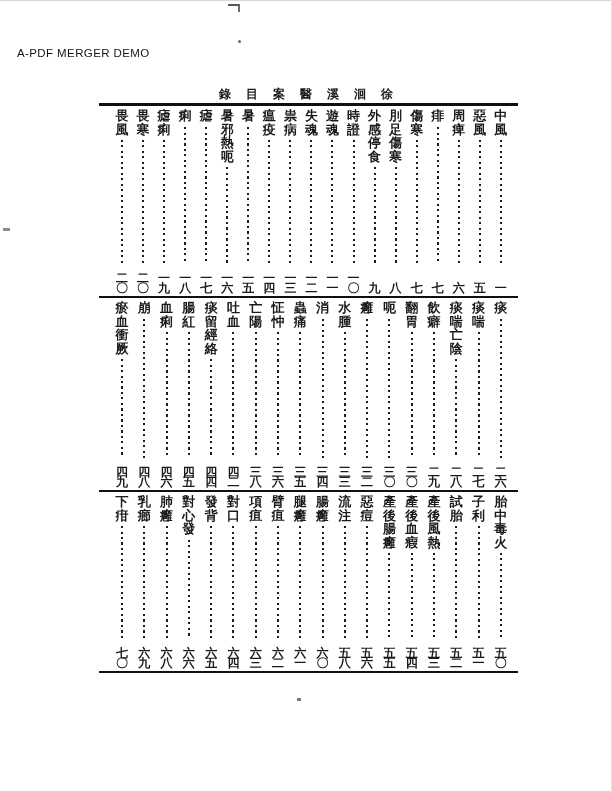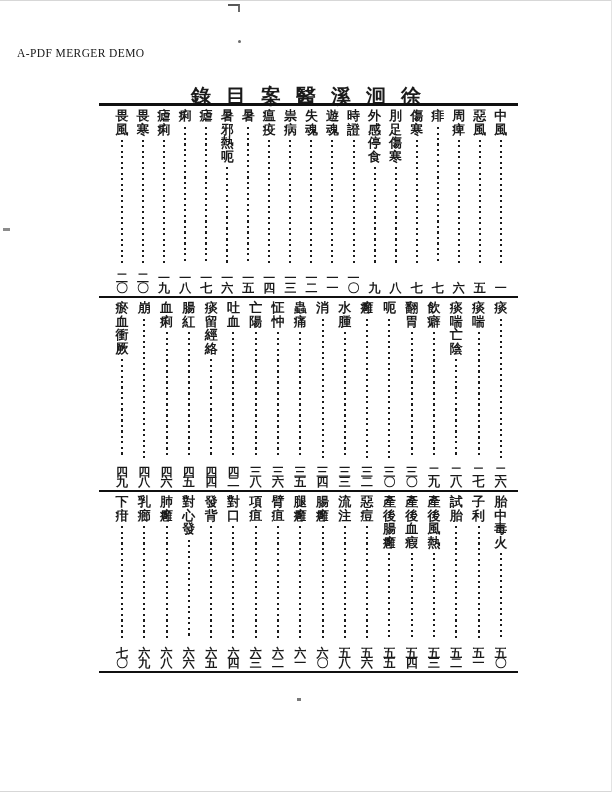--- a/index.html
+++ b/index.html
@@ -8,28 +8,28 @@
     background:#ffffff;
     font-family:"DejaVu Serif", serif;
     color:#1a1a1a;
   }
   .edge-top, .edge-bottom { position:absolute; left:0; width:612px; height:1px; background:#d7d7d7; }
   .edge-top { top:0; } .edge-bottom { bottom:0; }
   .edge-right { position:absolute; top:0; right:0; width:1px; height:792px; background:#e3e3e3; }
 
   .watermark {
     position:absolute; left:17px; top:47px;
-    font-family:Liberation Serif, serif;
+    font-family:Liberation Sans, sans-serif;
     font-size:11.5px; letter-spacing:0.4px; color:#151515;
   }
 
   .title-row { position:absolute; top:83px; left:0; width:612px; text-align:center; }
   .page-title {
     display:inline-block;
-    font-size:20px; font-weight:bold;
+    font-size:12px; font-weight:bold;
     direction:rtl; unicode-bidi:bidi-override; 
     letter-spacing:15px; padding-left:15px;
   }
 
   .rule { position:absolute; left:99px; width:419px; background:#101010; }
   .rule-1 { top:103px; height:2.5px; }
   .rule-2 { top:296px; height:2px; }
   .rule-3 { top:490px; height:2px; }
   .rule-4 { top:671px; height:2px; }
 

